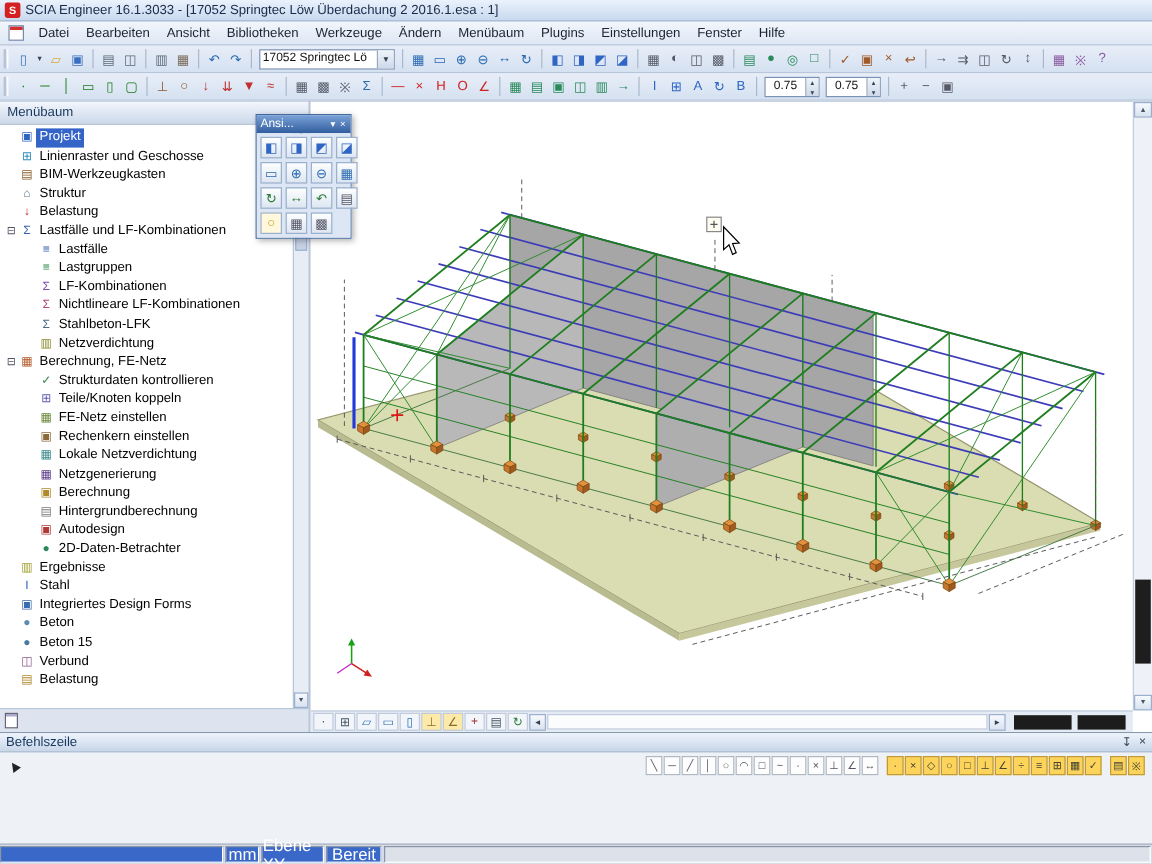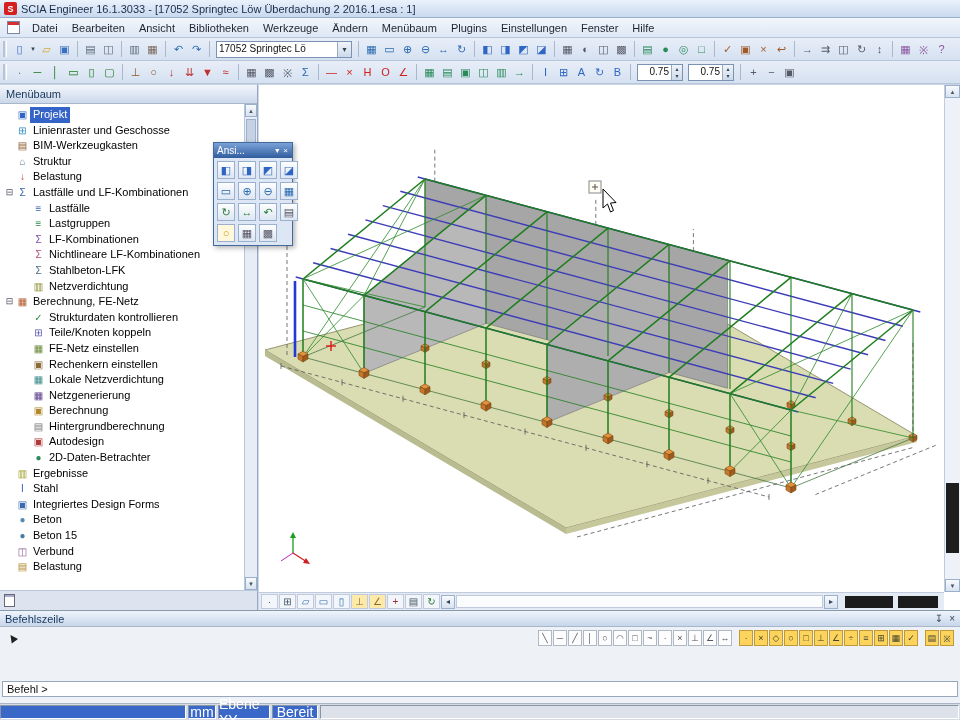--- a/index.html
+++ b/index.html
@@ -11,25 +11,25 @@
 .mdi-icon{width:13px;height:13px;margin:0 5px;background:#fff;border:1px solid #7788aa;box-shadow:inset 0 3px 0 #d43030;flex:none;}
 #menu-items{display:flex;justify-content:flex-end;}
 .menu-item{padding:3px 7px;color:#1c2430;}
 #tb1,#tb2{position:absolute;left:0;right:0;background:linear-gradient(#e8eef8,#d5e1f1);border-bottom:1px solid #b8c6da;display:flex;align-items:center;padding:0 2px;gap:1px;}
 #tb1{top:38px;height:23px;}
 #tb2{top:61px;height:23px;}
 .tbgrip{width:4px;height:16px;border-left:2px solid #b8c4d6;border-right:1px solid #fff;margin:0 3px 0 1px;}
 .tbi{width:17px;height:17px;display:flex;align-items:center;justify-content:center;font-size:11px;border:1px solid transparent;flex:none;}
 .tbi-dd{width:8px;font-size:7px;color:#345;display:flex;align-items:center;justify-content:center;flex:none;}
 .tbsep{width:1px;height:16px;background:#aab8cc;margin:0 3px;flex:none;}
-.combo{width:136px;height:17px;background:#fff;border:1px solid #7a92b4;display:flex;margin:0 2px;flex:none;}
+.combo{width:113px;height:17px;background:#fff;border:1px solid #7a92b4;display:flex;margin:0 2px;flex:none;}
 .combo-val{flex:1;font-size:10px;padding:1px 2px;white-space:nowrap;overflow:hidden;color:#111;}
 .combo-arrow{width:14px;background:linear-gradient(#f0f4fa,#cdd9ea);border-left:1px solid #9aaabf;display:flex;align-items:center;justify-content:center;font-size:8px;color:#345;}
 .spin{width:46px;height:17px;background:#fff;border:1px solid #7a92b4;display:flex;margin:0 2px;flex:none;}
-.spin-val{flex:1;font-size:10px;text-align:right;padding:1px 2px;color:#111;}
+.spin-val{flex:1;font-size:10px;text-align:center;padding:1px 2px;color:#111;}
 .spin-arrows{width:11px;display:flex;flex-direction:column;border-left:1px solid #9aaabf;background:linear-gradient(#f0f4fa,#cdd9ea);}
 .spin-up,.spin-dn{flex:1;font-size:6px;display:flex;align-items:center;justify-content:center;color:#345;}
 #main{position:absolute;top:84px;left:0;right:0;height:526px;}
 #tree-panel{position:absolute;left:0;top:0;bottom:0;width:258px;background:#fff;border-right:1px solid #98a8c0;border-top:1px solid #c8d4e4;}
 #tree-header{height:19px;background:linear-gradient(#f2f6fc,#ccd8ea);border-bottom:1px solid #a8b8cc;color:#16365c;padding:3px 6px;}
 #tree{position:absolute;top:19px;left:0;right:13px;bottom:20px;overflow:hidden;padding-top:3px;}
 .trow{display:flex;align-items:center;height:15.6px;line-height:15.6px;white-space:nowrap;}
 .texp{width:11px;font-size:9px;color:#556;text-align:center;flex:none;}
 .texp-sp{width:11px;flex:none;}
 .ticon{width:15px;font-size:10px;text-align:center;flex:none;}
@@ -45,21 +45,21 @@
 #scene{background:#fff;display:block;}
 #vscroll{position:absolute;right:0;top:0;width:16px;bottom:18px;background:#eef2f8;border-left:1px solid #c0ccdc;}
 #vscroll .thumb{position:absolute;left:1px;right:1px;top:398px;height:70px;background:#1e1e1e;}
 #vbottom{position:absolute;left:0;right:16px;bottom:0;height:18px;background:#e4ebf5;border-top:1px solid #c0ccdc;display:flex;align-items:center;padding-left:2px;}
 #vb-icons{display:flex;gap:1px;}
 .vbi{width:17px;height:15px;display:flex;align-items:center;justify-content:center;font-size:10px;border:1px solid #c0cadc;background:#f2f6fb;flex:none;}
 .vb-arrow{width:14px;height:14px;margin:0 1px;border:1px solid #9ab0cc;background:linear-gradient(#f8fafd,#d8e2f0);display:flex;align-items:center;justify-content:center;font-size:8px;color:#345;flex:none;}
 .vb-track{flex:1;height:13px;background:#fbfcfe;border:1px solid #c0cadc;}
 .vb-thumb{width:48px;height:12px;background:#1c1c1c;margin-left:6px;flex:none;}
 .vb-thumb2{width:40px;height:12px;background:#1c1c1c;margin:0 6px 0 5px;flex:none;}
-#palette{position:absolute;left:213px;top:95px;width:80px;z-index:6;border:1px solid #44699c;box-shadow:2px 2px 5px rgba(0,0,0,.3);margin-top:47px;}
+#palette{position:absolute;left:213px;top:95px;width:80px;z-index:6;border:1px solid #44699c;box-shadow:2px 2px 5px rgba(0,0,0,.3);}
 #palette-title{height:15px;background:linear-gradient(#7aa2d8,#315d9e);color:#fff;font-size:10px;display:flex;align-items:center;padding:0 3px;gap:2px;}
 #palette-title .flex{flex:1;}
 .pal-btn{font-size:8px;color:#fff;padding:0 1px;}
 #palette-body{background:#dce6f4;padding:3px;display:flex;flex-direction:column;gap:3px;}
 .prow{display:flex;gap:3px;}
 .pbtn{width:18px;height:18px;border:1px solid #9ab0cc;background:linear-gradient(#fdfefe,#dde6f2);display:flex;align-items:center;justify-content:center;font-size:11px;flex:none;}
 #cmdpanel{position:absolute;left:0;top:610px;right:0;height:93px;background:#eef1f6;border-top:1px solid #8899aa;}
 #cmd-header{height:16px;background:linear-gradient(#eef4fc,#c8d6ea);border-bottom:1px solid #a8b8cc;display:flex;align-items:center;padding:0 5px;color:#16365c;gap:6px;}
 #cmd-header .flex{flex:1;}
 .cmd-hbtn{color:#345;font-size:10px;}
@@ -630,23 +630,20 @@
         <div class="cmdi yellow">≡</div>
         <div class="cmdi yellow">⊞</div>
         <div class="cmdi yellow">▦</div>
         <div class="cmdi yellow">✓</div>
       </div>
       <div class="cmd-group">
         <div class="cmdi yellow">▤</div>
         <div class="cmdi yellow">※</div>
       </div>
     </div>
-  <div id="cmd-input">
-    <span>Befehl &gt;</span>
-  </div>
 </div>
 
 <div id="statusbar">
     <div class="seg seg0"></div>
     <div class="seg seg1">mm</div>
     <div class="seg seg2">Ebene XY</div>
     <div class="seg seg3">Bereit</div>
     <div class="seg-fill"></div>
   </div>
 

